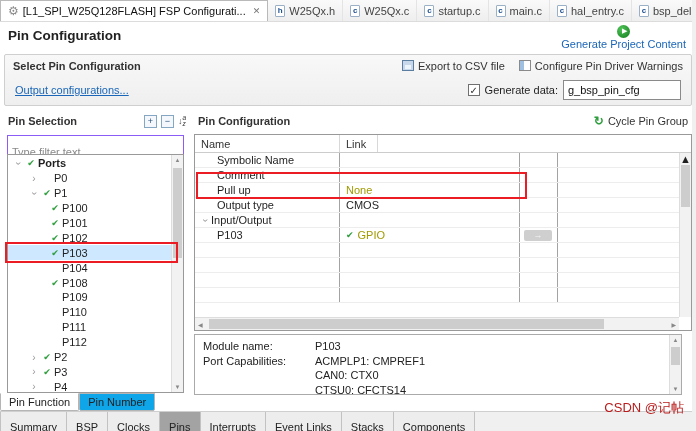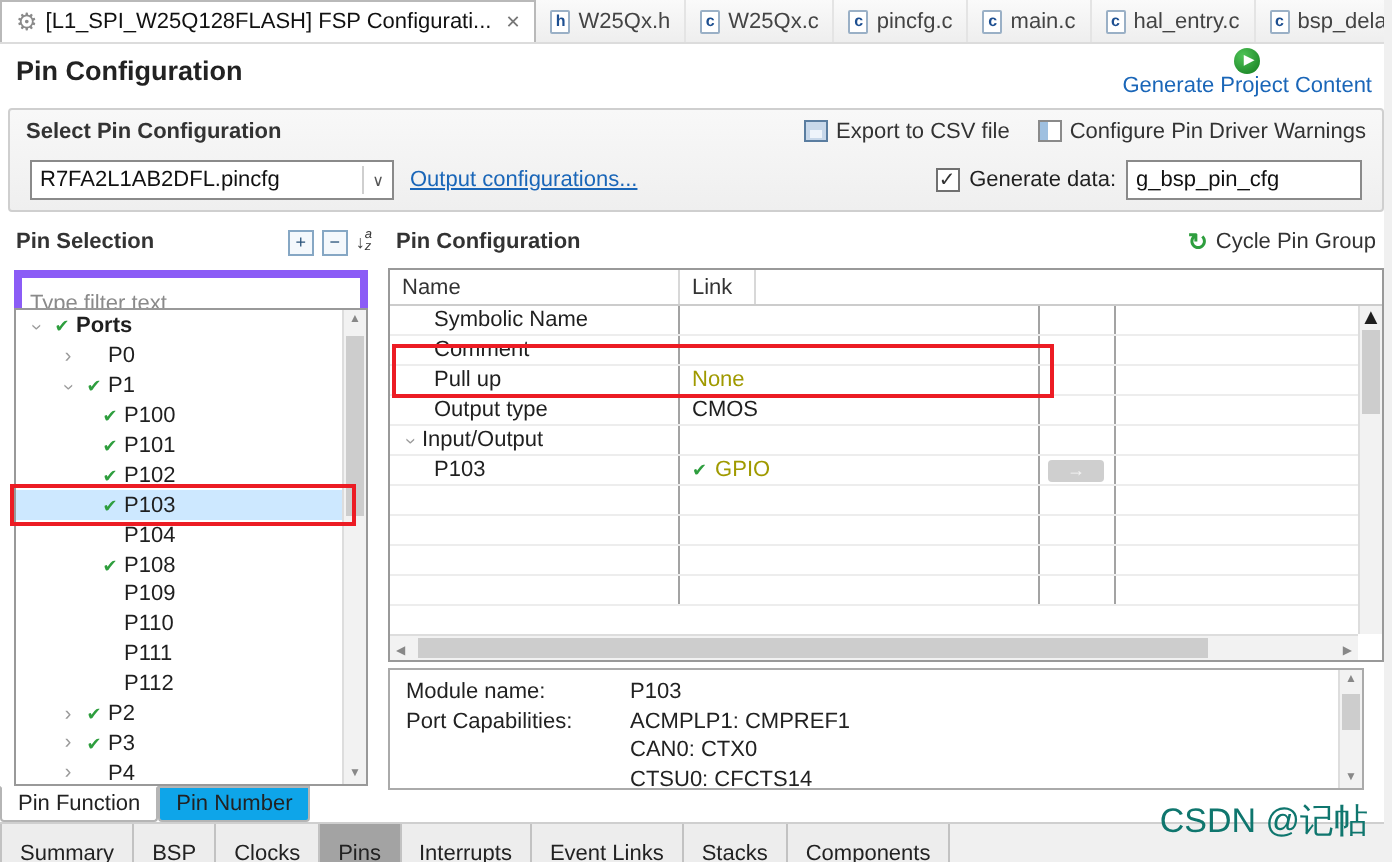--- a/index.html
+++ b/index.html
@@ -59,21 +59,21 @@
   .sqico{ width:13px; height:13px; border:1px solid #86a7c4; background:#f4f8fc;
     display:inline-flex; align-items:center; justify-content:center; font-size:9px; color:#29527a; }
   .sortico{ display:inline-flex; align-items:center; }
   .sortico .arr{ color:#444; font-size:9px; }
   .sortico .az{ display:inline-flex; flex-direction:column; font-size:6.5px; line-height:6px; color:#333; font-style:normal;}
   .pcfghead{ left:194px; top:110px; width:498px; padding:0 4px; }
   .cyclebtn{ margin-left:auto; display:flex; align-items:center; gap:4px; color:#333; }
   .cycleico{ color:#2e9e3e; font-weight:bold; font-size:12px; }
   
   .filterbox{ position:absolute; left:7px; top:135px; width:177px; height:34px;
-    border:4px solid #8b5cf6; padding:0 4px; font-family:"Liberation Sans",sans-serif;
+    border:1px solid #8b5cf6; padding:0 4px; font-family:"Liberation Sans",sans-serif;
     font-size:11px; color:#111; }
   .filterbox::placeholder{ color:#8a8a8a; opacity:1; }
   .treebox{ position:absolute; left:7px; top:154px; width:177px; height:239px;
     border:1px solid #999; background:#fff; overflow:hidden; }
   .trow{ height:14.9px; display:flex; align-items:center; padding-right:14px; }
   .trow.sel{ background:#cde8ff; }
   .chev{ width:12px; color:#9a9a9a; font-size:10px; text-align:center; flex:none; }
   .chev.open{ transform:rotate(90deg); }
   .chk{ width:14px; color:#2e9e3e; font-size:9px; text-align:center; flex:none; } .sp14{ width:14px; flex:none; }
   .l0{ padding-left:4px; } .l1{ padding-left:20px; } .l2{ padding-left:40px; }
@@ -116,43 +116,43 @@
   .btabs{ position:absolute; left:0; top:411px; width:100%; height:32px; display:flex;
     background:#f0f0f0; border-top:1px solid #cfcfcf; }
   .btab{ display:flex; align-items:center; padding:0 9px; border-right:1px solid #c2c2c2;
     border-bottom:1px solid #c2c2c2; background:#ededed; color:#222; }
   .btab:first-child{ border-left:1px solid #c2c2c2; }
   .btab.active{ background:#a3a3a3; border-bottom-color:#fff; }
   
   .redbox{ position:absolute; border:2px solid #ec1c24; z-index:6; pointer-events:none; }
   #red-tree{ left:5px; top:242px; width:173px; height:21px; }
   #red-mode{ left:196px; top:172px; width:331px; height:27px; }
-  .watermark{ position:absolute; right:8px; top:399px; z-index:9; color:#0f766e;
-    font-size:17px; pointer-events:none; }
+  .watermark{ position:absolute; right:8px; top:399px; z-index:9; color:#b91c1c;
+    font-size:13px; pointer-events:none; }
 </style>
 </head>
 <body>
 
 <div class="tabbar">
   <div class="tab active">
     <span class="gear">⚙</span>
     <span>[L1_SPI_W25Q128FLASH] FSP Configurati...</span>
     <span class="closex">✕</span>
   </div>
   <div class="tab">
     <span class="fileicon">h</span>
     <span>W25Qx.h</span>
   </div>
   <div class="tab">
     <span class="fileicon">c</span>
     <span>W25Qx.c</span>
   </div>
   <div class="tab">
     <span class="fileicon">c</span>
-    <span>pincfg.c</span>
+    <span>startup.c</span>
   </div>
   <div class="tab">
     <span class="fileicon">c</span>
     <span>main.c</span>
   </div>
   <div class="tab">
     <span class="fileicon">c</span>
     <span>hal_entry.c</span>
   </div>
   <div class="tab">
@@ -178,24 +178,20 @@
         <span class="csvico"></span>
         <span>Export to CSV file</span>
       </div>
       <div class="tbtn">
         <span class="warnico"></span>
         <span>Configure Pin Driver Warnings</span>
       </div>
     </div>
   </div>
   <div class="selrow">
-    <div class="combo">
-      <span class="cval">R7FA2L1AB2DFL.pincfg</span>
-      <span class="carr">∨</span>
-    </div>
     <span class="managelink">Output configurations...</span>
     <div class="gendata">
       <span class="cbx">✓</span>
       <span>Generate data:</span>
       <input class="txtinput" value="g_bsp_pin_cfg" style="">
     </div>
   </div>
 </div>
 
 <div class="panelhead pselhead">

